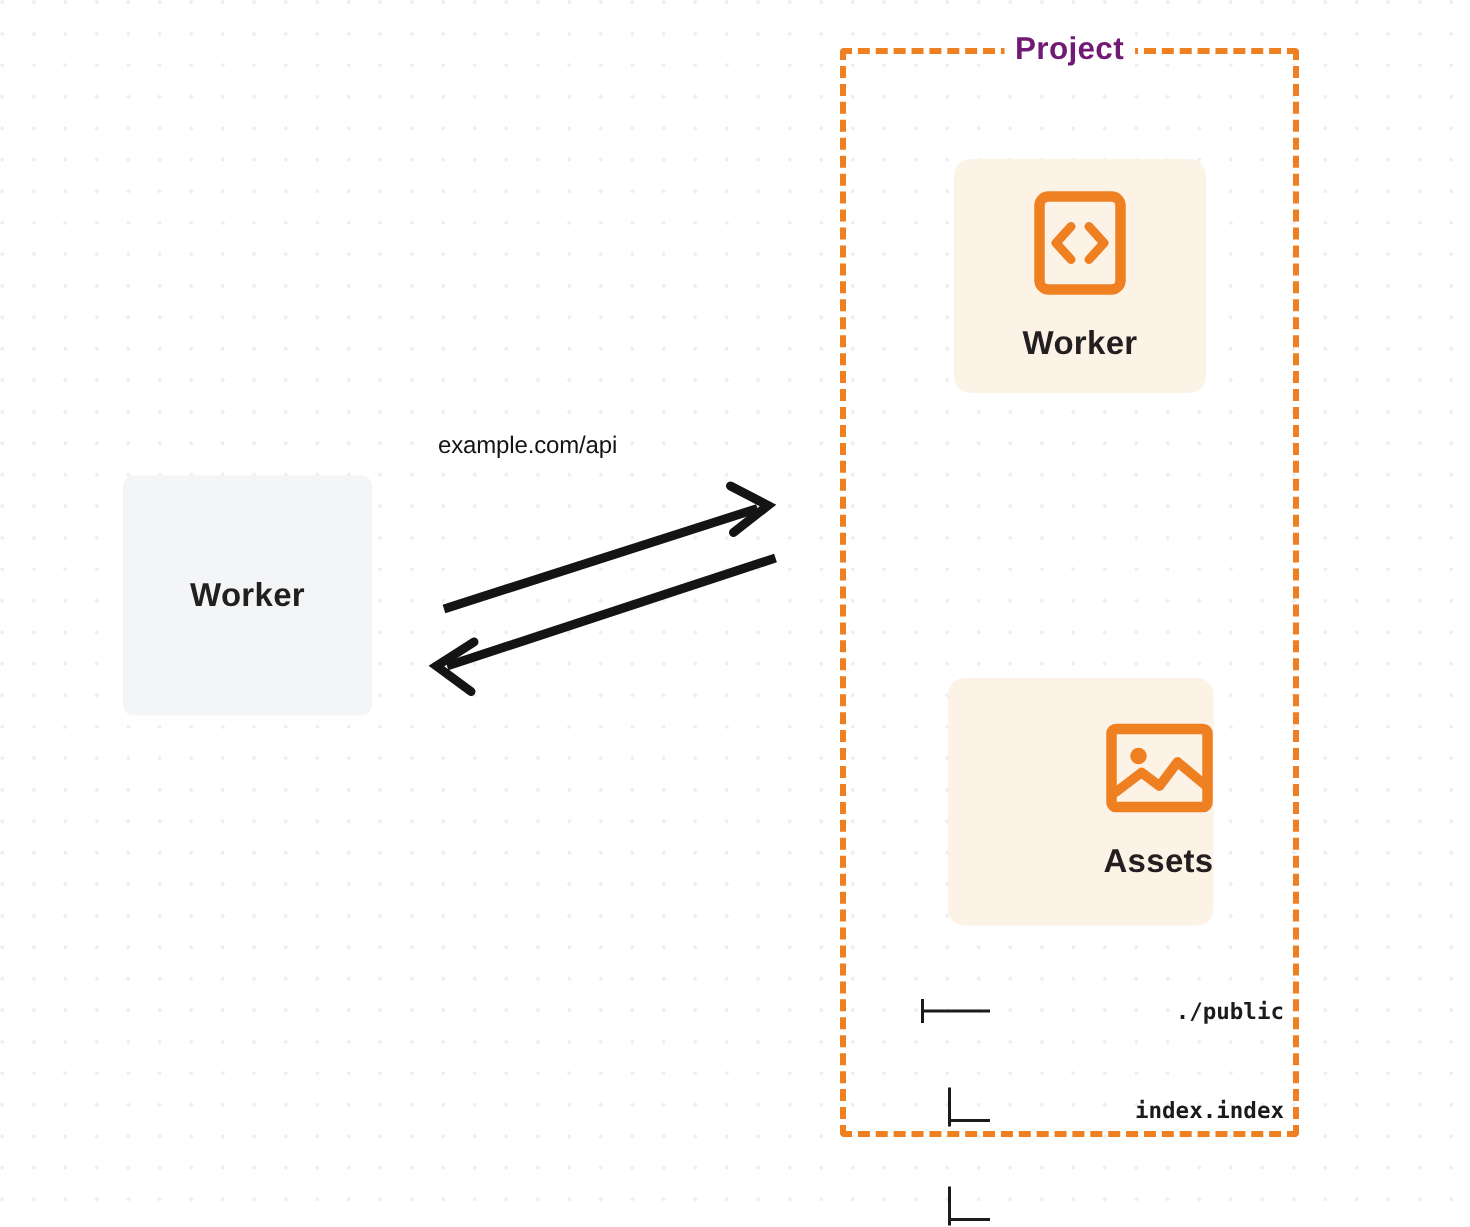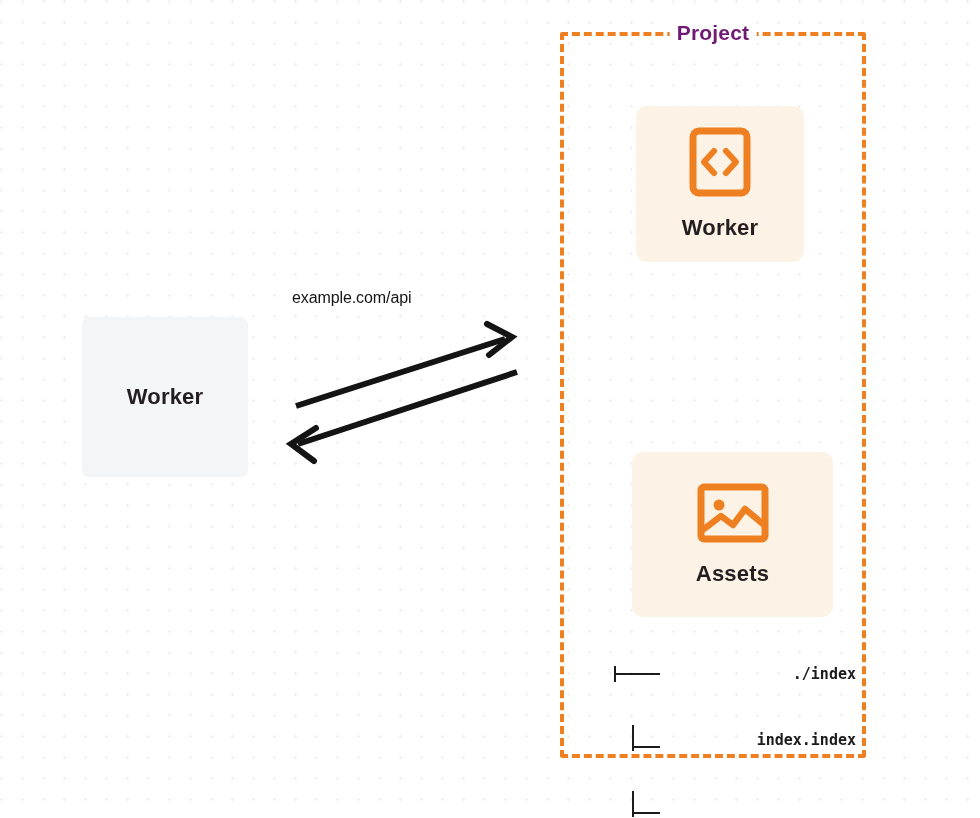--- a/index.html
+++ b/index.html
@@ -102,22 +102,23 @@
   }
   .card-worker {
     left: 72px;
     top: 70px;
     width: 168px;
     height: 156px;
   }
   .card-assets {
     left: 68px;
     top: 416px;
-    width: 201px;
+    width: 177px;
     height: 165px;
+    align-items: flex-end;
   }
   .card-icon {
     display: block;
     margin-bottom: 14px;
   }
   .card-label {
     font-size: 22px;
     font-weight: bold;
     color: #231f20;
     letter-spacing: 0.2px;
@@ -233,21 +234,21 @@
         </svg>
       </span>
       <span class="card-label">Assets</span>
     </div>
 
     <div class="file-tree">
       <div class="tree-row">
         <span class="tree-glyph">
           <span class="g-root-v"></span><span class="g-root-h"></span>
         </span>
-        <span class="tree-name">./index</span>
+        <span class="tree-name">./public</span>
       </div>
       <div class="tree-row">
         <span class="tree-glyph">
           <span class="g-child-v"></span><span class="g-child-h"></span>
         </span>
         <span class="tree-name">index.index</span>
       </div>
       <div class="tree-row">
         <span class="tree-glyph">
           <span class="g-child-v"></span><span class="g-child-h"></span>

